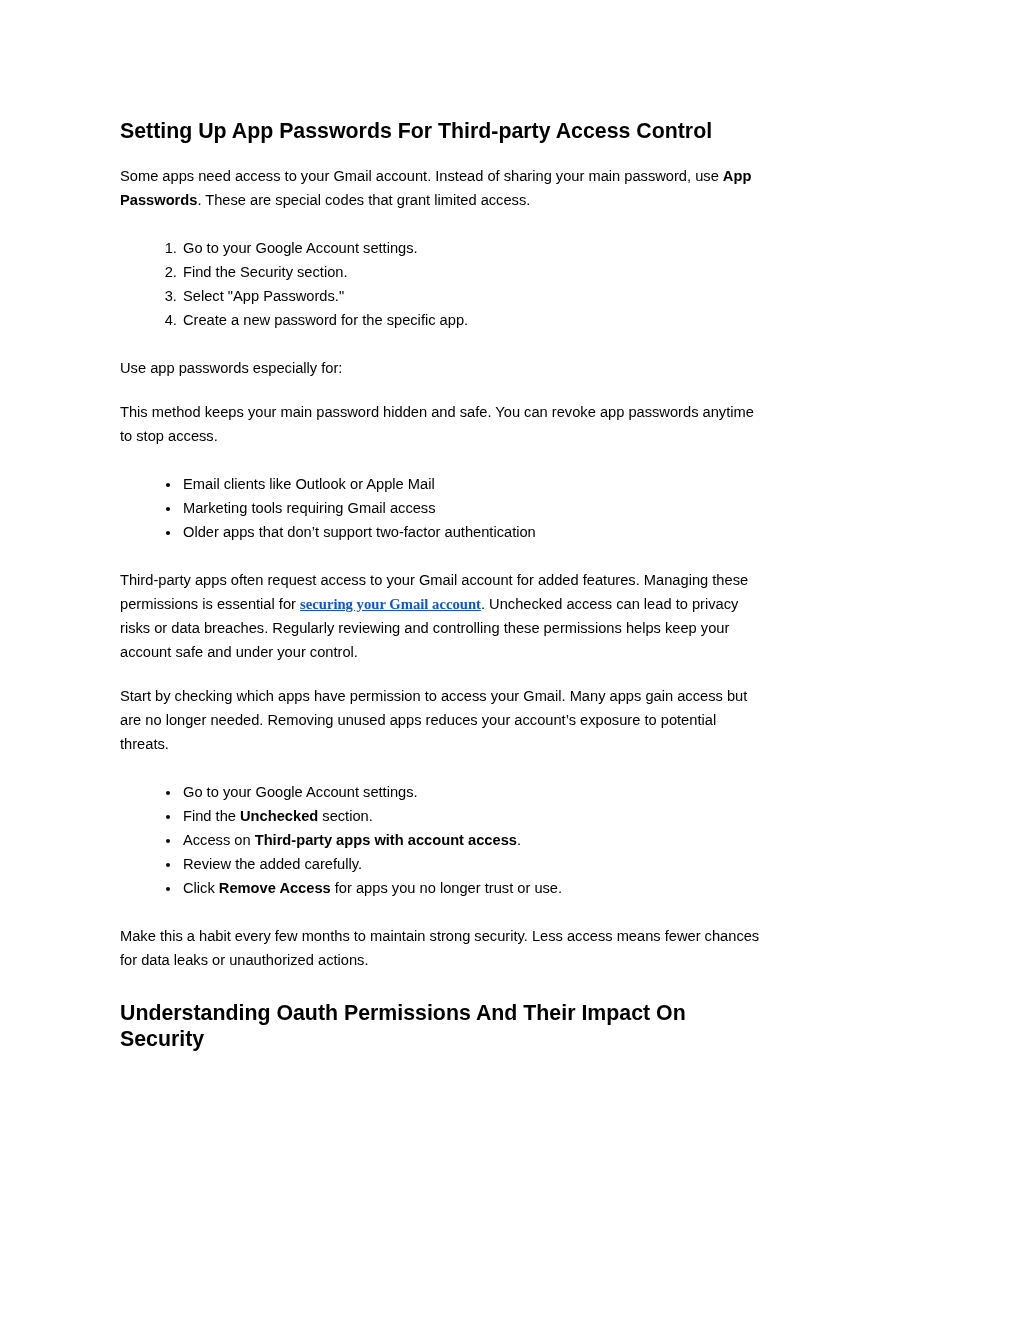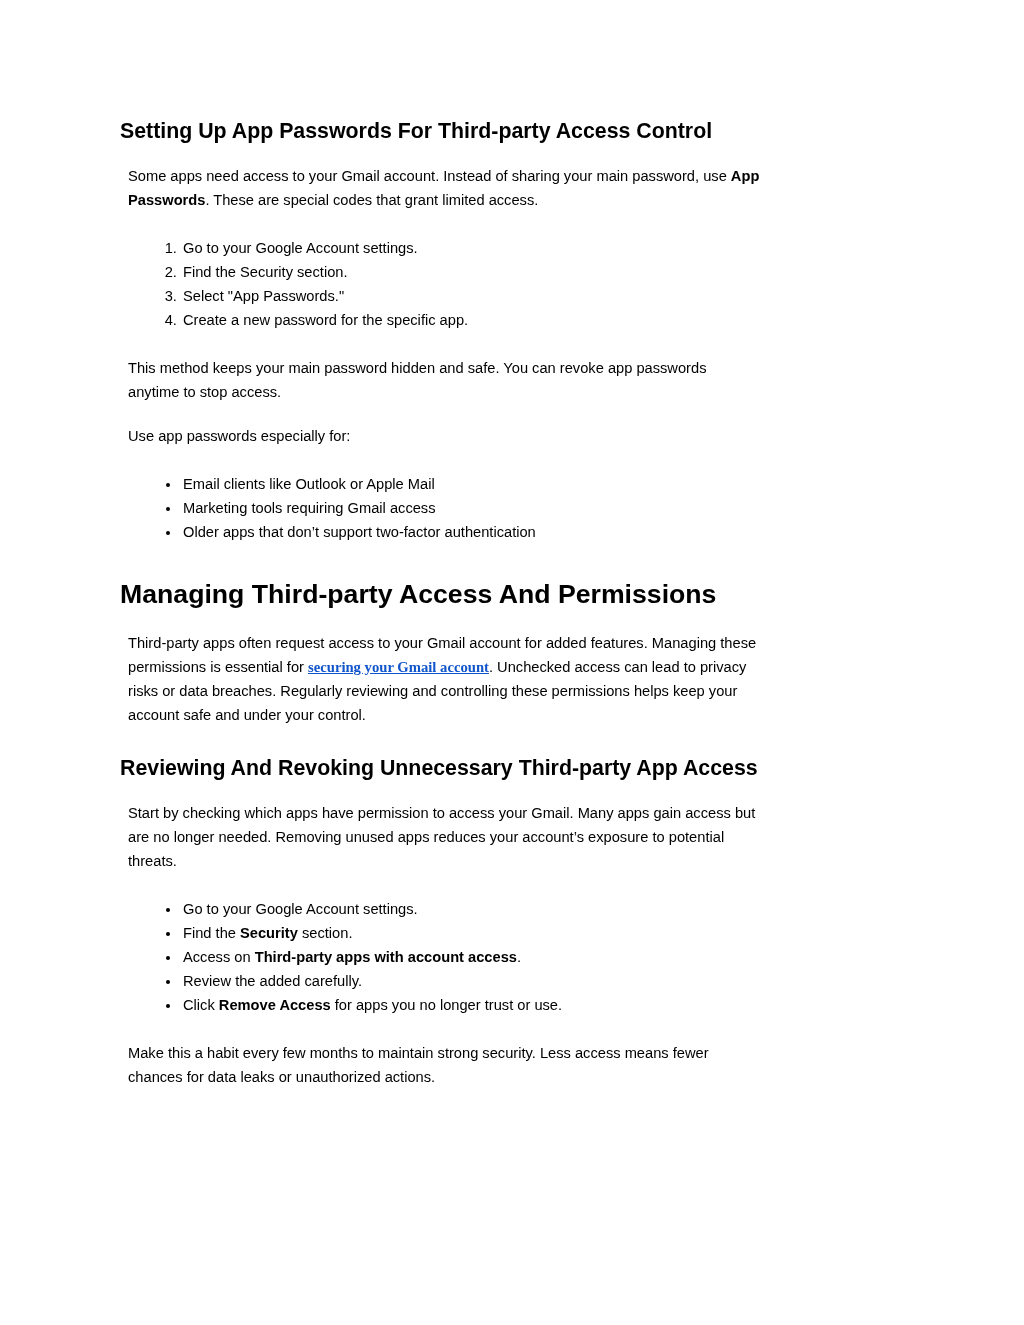--- a/index.html
+++ b/index.html
@@ -23,21 +23,21 @@
     line-height: 33px;
     font-weight: bold;
     margin: 34px 0 14px 0;
   }
   h2.doc-h2 {
     font-size: 16pt;
     line-height: 26px;
     font-weight: bold;
     margin: 28px 0 8px 0;
   }
-  p.doc-p { margin: 20px 8px; }
+  p.doc-p { margin: 20px 0; }
   ol.doc-ol, ul.doc-ul {
     margin: 24px 0;
     padding-left: 61px;
   }
   ol.doc-ol li, ul.doc-ul li {
     padding-left: 2px;
     line-height: 24px;
   }
   strong { font-weight: bold; }
   a.doc-link {
@@ -57,43 +57,42 @@
 
   <p class="doc-p"><span>Some apps need access to your Gmail account. Instead of sharing your main password, use </span><strong>App Passwords</strong><span>. These are special codes that grant limited access.</span></p>
 
   <ol class="doc-ol">
       <li><span>Go to your Google Account settings.</span></li>
       <li><span>Find the Security section.</span></li>
       <li><span>Select "App Passwords."</span></li>
       <li><span>Create a new password for the specific app.</span></li>
     </ol>
 
+  <p class="doc-p"><span>Use app passwords especially for:</span></p>
+
   <p class="doc-p"><span>This method keeps your main password hidden and safe. You can revoke app passwords anytime to stop access.</span></p>
-
-  <p class="doc-p"><span>Use app passwords especially for:</span></p>
 
   <ul class="doc-ul">
       <li><span>Email clients like Outlook or Apple Mail</span></li>
       <li><span>Marketing tools requiring Gmail access</span></li>
       <li><span>Older apps that don’t support two-factor authentication</span></li>
     </ul>
 
-  <h1 class="doc-h1">Managing Third-party Access And Permissions</h1>
 
   <p class="doc-p"><span>Third-party apps often request access to your Gmail account for added features. Managing these permissions is essential for </span><a href="#" class="doc-link">securing your Gmail account</a><span>. Unchecked access can lead to privacy risks or data breaches. Regularly reviewing and controlling these permissions helps keep your account safe and under your control.</span></p>
 
-  <h2 class="doc-h2">Reviewing And Revoking Unnecessary Third-party App Access</h2>
 
   <p class="doc-p"><span>Start by checking which apps have permission to access your Gmail. Many apps gain access but are no longer needed. Removing unused apps reduces your account’s exposure to potential threats.</span></p>
 
   <ul class="doc-ul">
       <li><span>Go to your Google Account settings.</span></li>
-      <li><span>Find the </span><strong>Security</strong><span> section.</span></li>
+      <li><span>Find the </span><strong>Unchecked</strong><span> section.</span></li>
       <li><span>Access on </span><strong>Third-party apps with account access</strong><span>.</span></li>
       <li><span>Review the added carefully.</span></li>
       <li><span>Click </span><strong>Remove Access</strong><span> for apps you no longer trust or use.</span></li>
     </ul>
 
   <p class="doc-p"><span>Make this a habit every few months to maintain strong security. Less access means fewer chances for data leaks or unauthorized actions.</span></p>
 
+  <h2 class="doc-h2">Understanding Oauth Permissions And Their Impact On Security</h2>
 
 
 </div>
 
 </body></html>

